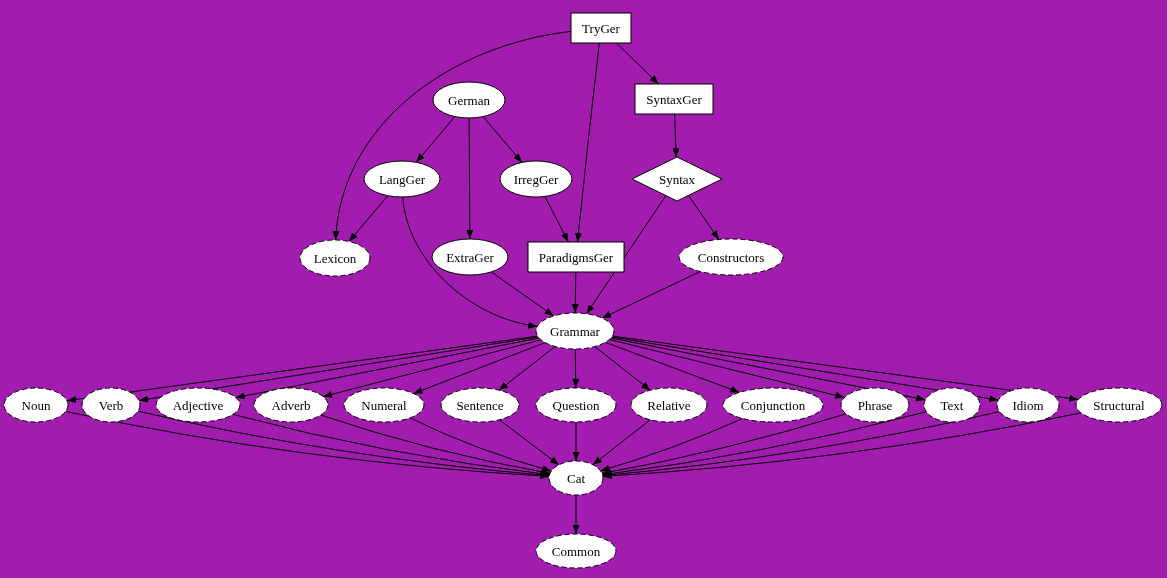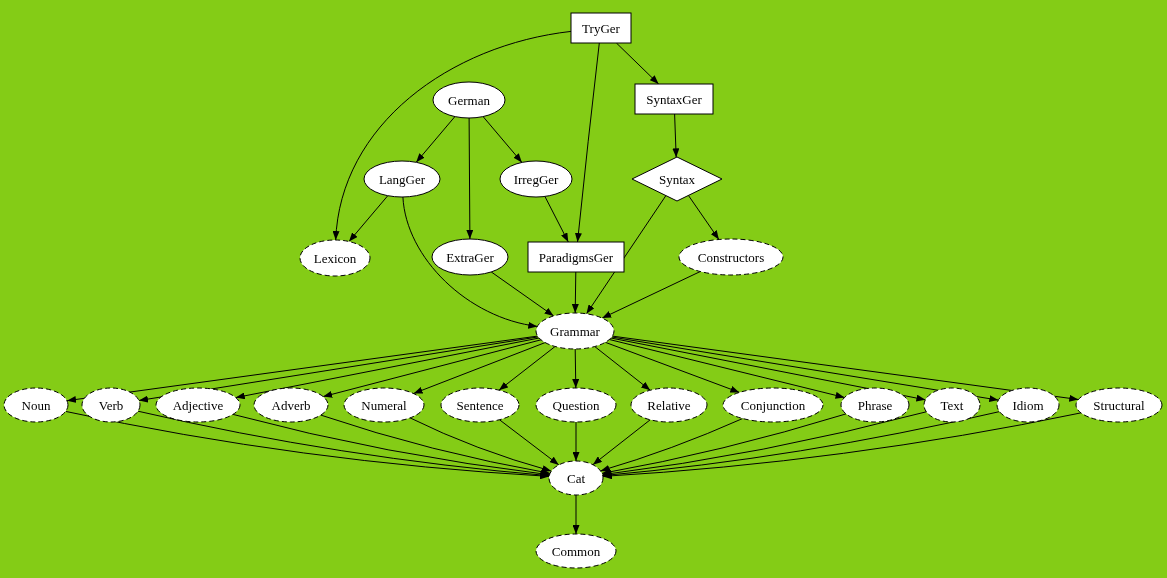--- a/index.html
+++ b/index.html
@@ -5,21 +5,21 @@
   html, body {
     margin: 0;
     padding: 0;
     background: #ffffff;
     font-family: "Liberation Serif", "DejaVu Serif", serif;
   }
   #canvas-wrap {
     position: relative;
     width: 1167px;
     height: 578px;
-    background: #84cc16;
+    background: #a21caf;
     overflow: hidden;
   }
   svg text {
     font-family: "Liberation Serif", "DejaVu Serif", serif;
     font-size: 13px;
     fill: #000000;
     user-select: none;
   }
   svg .edge-path {
     fill: none;

